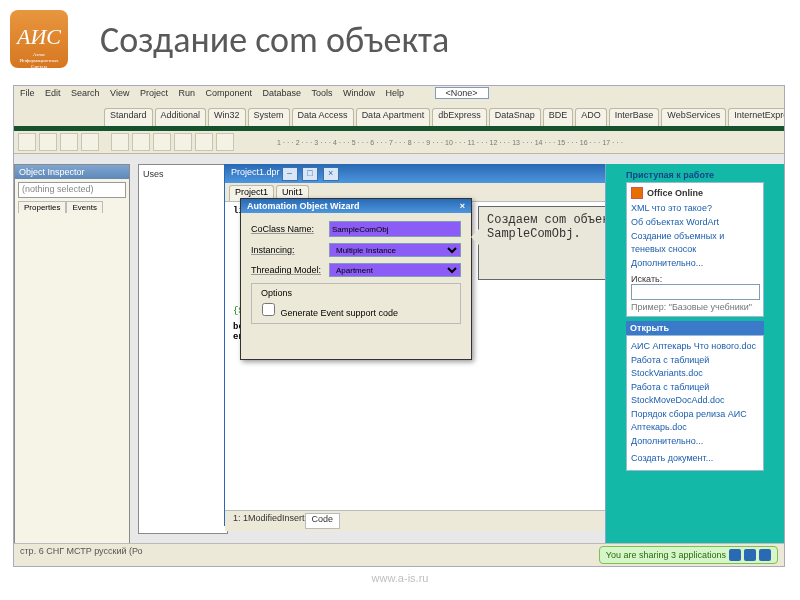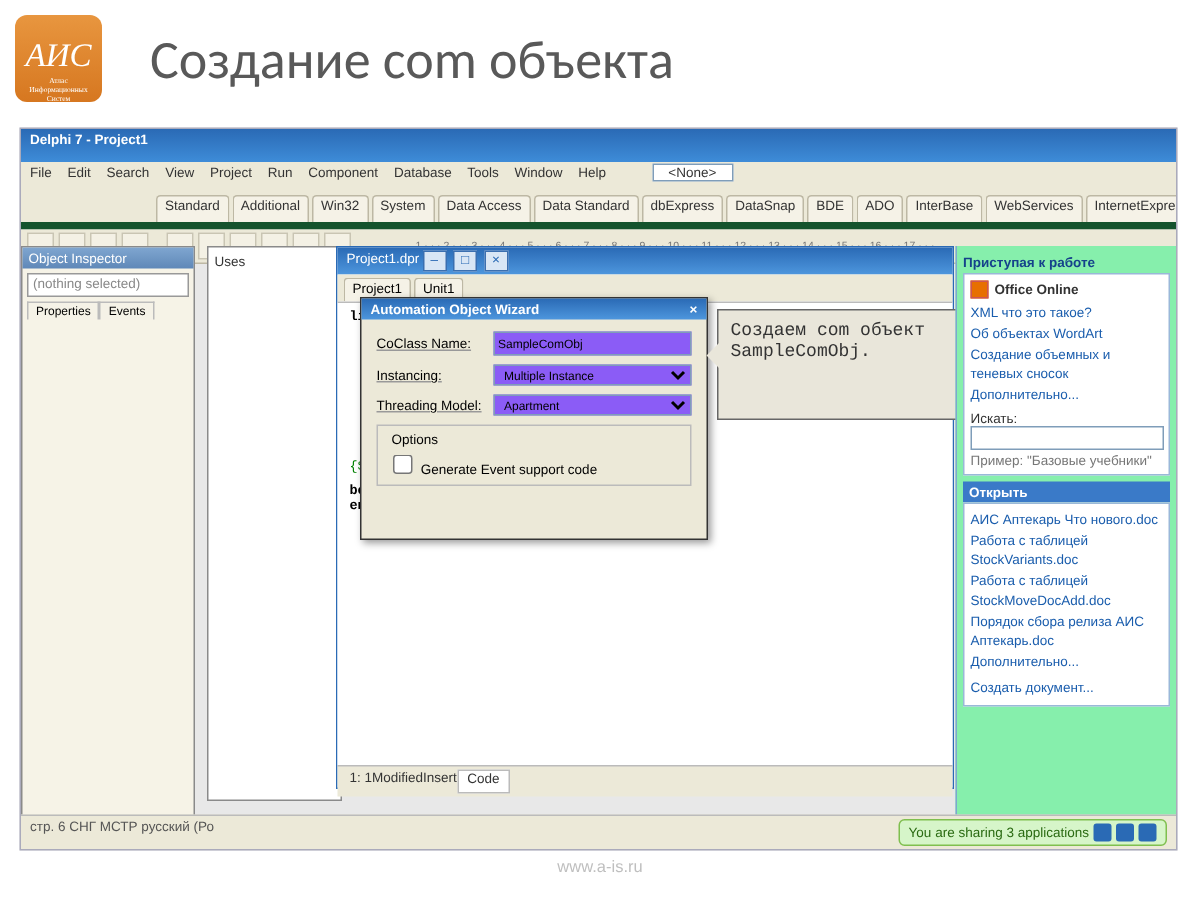--- a/index.html
+++ b/index.html
@@ -43,21 +43,21 @@
   .wrow input,.wrow select{flex:1;border:1px solid #7f9db9;background:#8b5cf6;height:14px;font-size:8px;padding:0 2px}
   .opt{border:1px solid #bbb;padding:4px 6px;margin-top:2px}
   .wbtns{display:flex;justify-content:center;gap:8px;margin-top:8px}
   .wbtns button{width:50px;height:18px;background:#ece9d8;border:1px solid #888;font-size:8px}
   .wbtns button.def{border:2px solid #3b6fb0}
   
   .callout{position:absolute;left:464px;top:120px;width:168px;height:60px;background:#e9e6da;border:1px solid #666;padding:6px 8px;font-family:'Courier New',monospace;font-size:12px;color:#333}
   .callout::before{content:"";position:absolute;left:-18px;top:20px;border:10px solid transparent;border-right-color:#e9e6da}
   .callout::after{content:"";position:absolute;left:-20px;top:19px;border:11px solid transparent;border-right-color:#666;z-index:-1}
   
-  .rpanel{position:absolute;right:0;top:78px;width:138px;height:380px;background:#86efac;border-left:1px solid #7fa6d0;padding:4px 4px}
+  .rpanel{position:absolute;right:0;top:78px;width:138px;height:380px;background:#14b8a6;border-left:1px solid #7fa6d0;padding:4px 20px}
   .rpanel .rhdr{color:#15428b;font-weight:bold;padding:2px 0;font-size:9px}
   .rbox{background:#fff;border:1px solid #9ab8d8;padding:4px;margin-bottom:4px}
   .rlogo{display:flex;align-items:center;gap:4px;color:#333}
   .rlogo .sq{width:10px;height:10px;background:#e76f00;border:1px solid #c55;}
   .rlist{color:#1a5dad;line-height:13px}
   .rlist div{margin-bottom:1px;cursor:pointer}
   .openhdr{background:#3a7ac8;color:#fff;padding:2px 4px;font-weight:bold;margin-top:2px}
   
   .delbtm{position:absolute;left:0;bottom:0;right:0;height:18px;background:#ece9d8;border-top:1px solid #bbb;padding:2px 6px;color:#555;display:flex;justify-content:space-between}
   .sharing{background:#d6f5c9;border:1px solid #7fbf4f;border-radius:4px;padding:1px 6px;color:#2a6a12;display:flex;align-items:center;gap:3px}
@@ -71,44 +71,41 @@
   <div class="logo">
     <div class="a">АИС</div>
     <div class="b">Атлас</div>
     <div class="b">Информационных</div>
     <div class="b">Систем</div>
   </div>
   <div class="slide-title">Создание com объекта</div>
 
   <div class="shot">
 
-    <div class="delphi-title">
-      <span>Delphi 7 - Project1</span>
-    </div>
     <div class="delphi-menu">
       <span>File</span>
       <span>Edit</span>
       <span>Search</span>
       <span>View</span>
       <span>Project</span>
       <span>Run</span>
       <span>Component</span>
       <span>Database</span>
       <span>Tools</span>
       <span>Window</span>
       <span>Help</span>
       <span style="margin-left:20px;border:1px solid #7f9db9;background:#fff;padding:0 10px">&lt;None&gt;</span>
     </div>
     <div class="delphi-tabs">
       <span class="dtab">Standard</span>
       <span class="dtab">Additional</span>
       <span class="dtab">Win32</span>
       <span class="dtab">System</span>
       <span class="dtab">Data Access</span>
-      <span class="dtab">Data Standard</span>
+      <span class="dtab">Data Apartment</span>
       <span class="dtab">dbExpress</span>
       <span class="dtab">DataSnap</span>
       <span class="dtab">BDE</span>
       <span class="dtab">ADO</span>
       <span class="dtab">InterBase</span>
       <span class="dtab">WebServices</span>
       <span class="dtab">InternetExpress</span>
 
     </div>
     <div class="delphi-toolrow">

